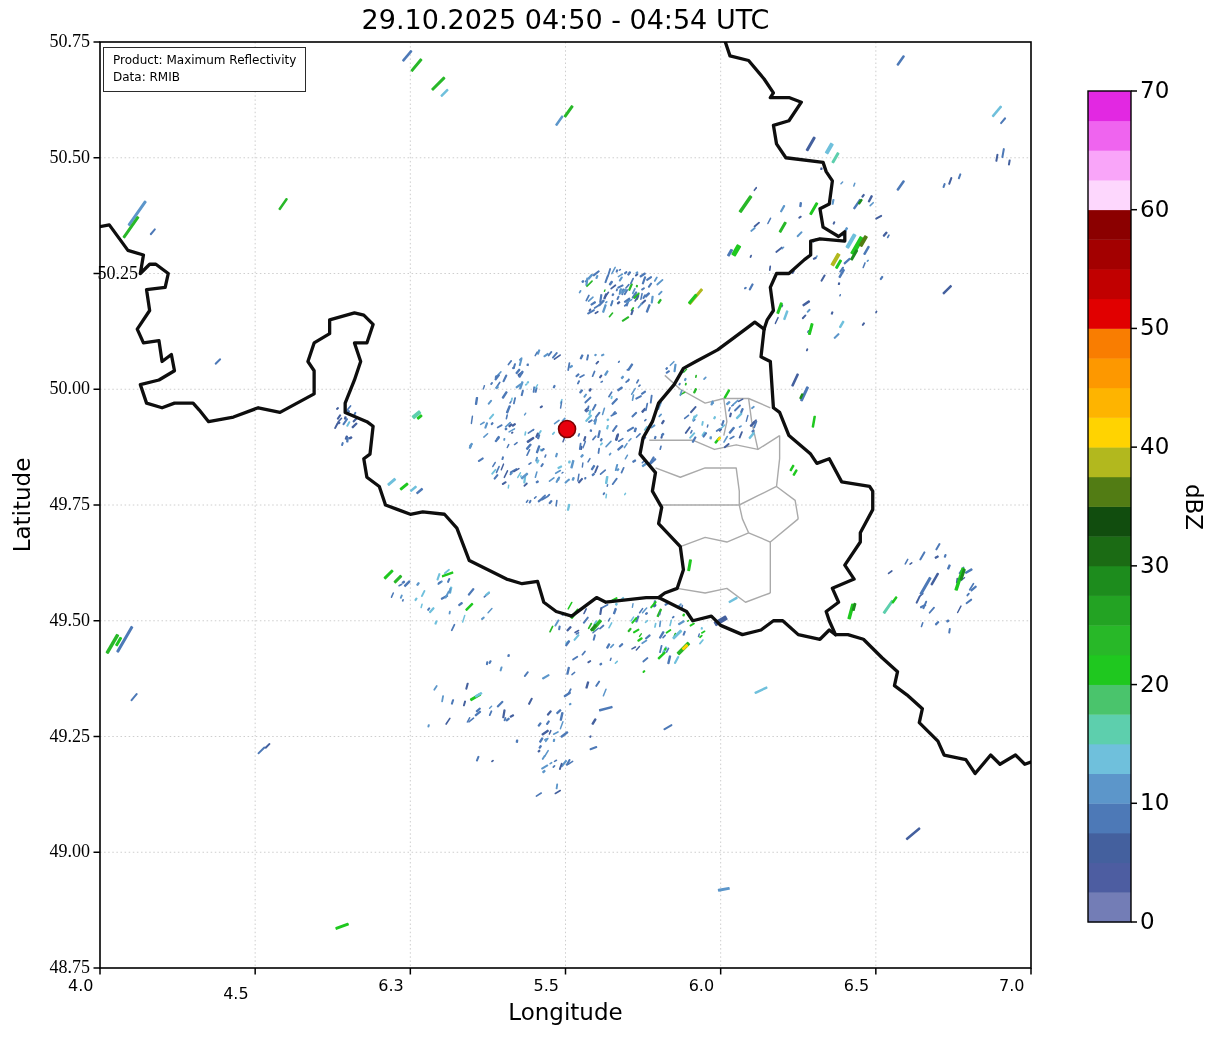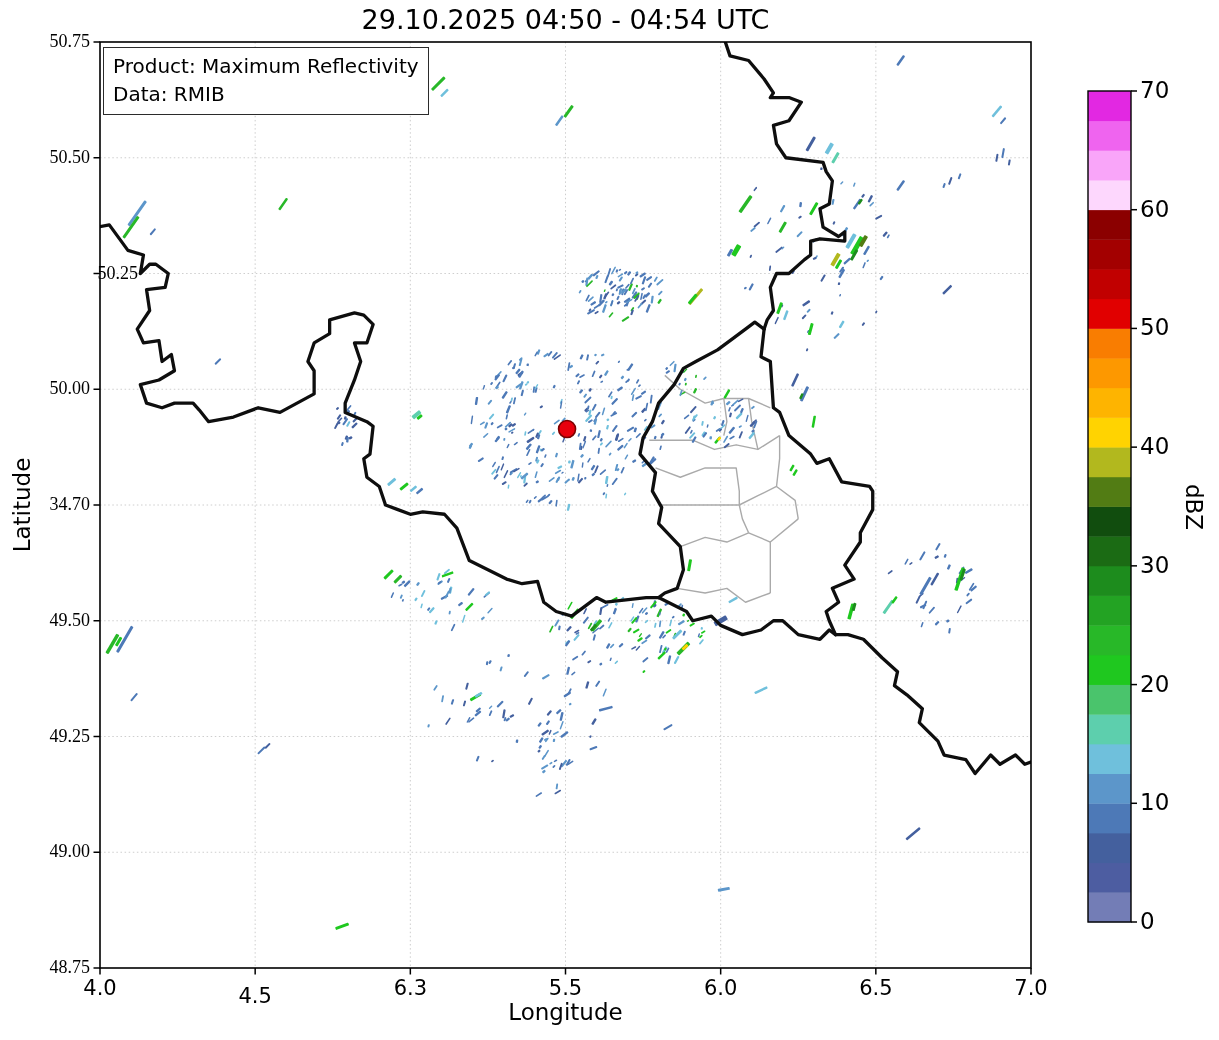--- a/index.html
+++ b/index.html
@@ -7,34 +7,34 @@
     position:relative;width:1219px;height:1040px;background:#fef9c3;
     font-family:"DejaVu Sans","Liberation Sans",sans-serif;color:#000;overflow:hidden;
   }
   .figure svg{position:absolute;left:0;top:0;}
   .chart-title{
     position:absolute;left:100px;top:4px;width:931px;text-align:center;
     font-size:27px;line-height:1.2;white-space:nowrap;
   }
   .annotation-box{
     position:absolute;left:103px;top:47px;background:#ffffff;
-    border:1.6px solid #2b2b2b;padding:4px 9px 5px 9px;font-size:20px;line-height:1.42;
+    border:1.6px solid #2b2b2b;padding:4px 9px 5px 9px;font-size:12px;line-height:1.42;
   }
   .axis-label-x{
     position:absolute;left:100px;top:999px;width:931px;text-align:center;font-size:23px;
   }
   .axis-label-y{
     position:absolute;left:22px;top:505px;transform:translate(-50%,-50%) rotate(-90deg);
     font-size:23px;white-space:nowrap;
   }
   .cbar-label{
     position:absolute;left:1194px;top:507px;transform:translate(-50%,-50%) rotate(90deg);
     font-size:23px;white-space:nowrap;
   }
-  .tick-label-x{position:absolute;width:64px;text-align:center;font-size:21px;}
+  .tick-label-x{position:absolute;width:64px;text-align:left;font-size:16px;}
   .tick-label-y{position:absolute;left:0;width:90px;text-align:right;font-size:18px;font-family:Liberation Serif, serif;}
   .tick-label-cbar{position:absolute;left:1140px;font-size:23px;}
 </style>
 </head>
 <body>
 
 <div class="figure">
   <svg id="map-svg" width="1219" height="1040">
       <rect x="0" y="0" width="1219" height="1040" fill="#ffffff"></rect>
       <defs>
@@ -903,21 +903,21 @@
     <div class="tick-label-x" style="left: 223.167px; top: 976px; margin-top: 8px;">4.5</div>
     <div class="tick-label-x" style="left: 378.333px; top: 976px;">6.3</div>
     <div class="tick-label-x" style="left: 533.5px; top: 976px;">5.5</div>
     <div class="tick-label-x" style="left: 688.667px; top: 976px;">6.0</div>
     <div class="tick-label-x" style="left: 843.833px; top: 976px;">6.5</div>
     <div class="tick-label-x" style="left: 999px; top: 976px;">7.0</div>
     <div class="tick-label-y" style="top: 957px;">48.75</div>
     <div class="tick-label-y" style="top: 841.25px;">49.00</div>
     <div class="tick-label-y" style="top: 725.5px;">49.25</div>
     <div class="tick-label-y" style="top: 609.75px;">49.50</div>
-    <div class="tick-label-y" style="top: 494px;">34.70</div>
+    <div class="tick-label-y" style="top: 494px;">49.75</div>
     <div class="tick-label-y" style="top: 378.25px;">50.00</div>
     <div class="tick-label-y" style="top: 262.5px; margin-left: 48px;">50.25</div>
     <div class="tick-label-y" style="top: 146.75px;">50.50</div>
     <div class="tick-label-y" style="top: 31px;">50.75</div>
     <div class="tick-label-cbar" style="top: 908px;">0</div>
     <div class="tick-label-cbar" style="top: 789.286px;">10</div>
     <div class="tick-label-cbar" style="top: 670.571px;">20</div>
     <div class="tick-label-cbar" style="top: 551.857px;">30</div>
     <div class="tick-label-cbar" style="top: 433.143px;">40</div>
     <div class="tick-label-cbar" style="top: 314.429px;">50</div>

